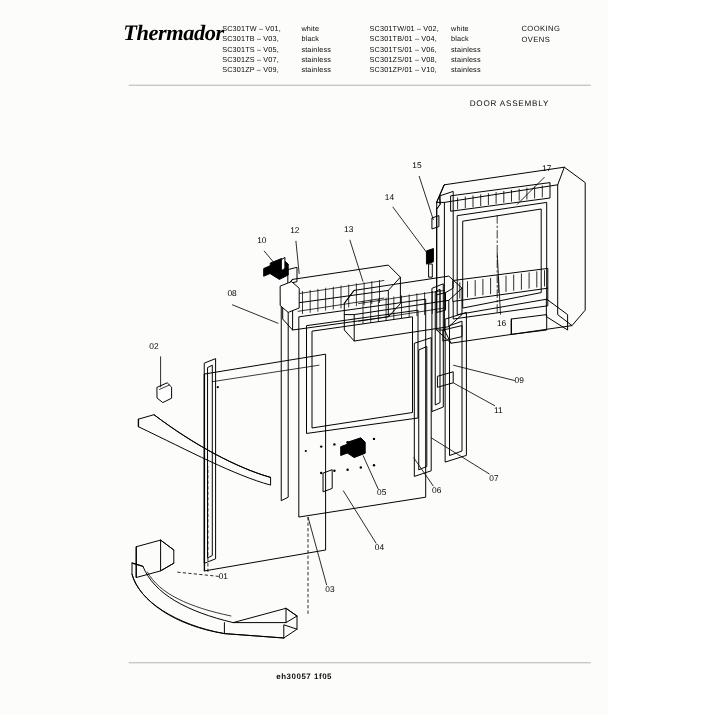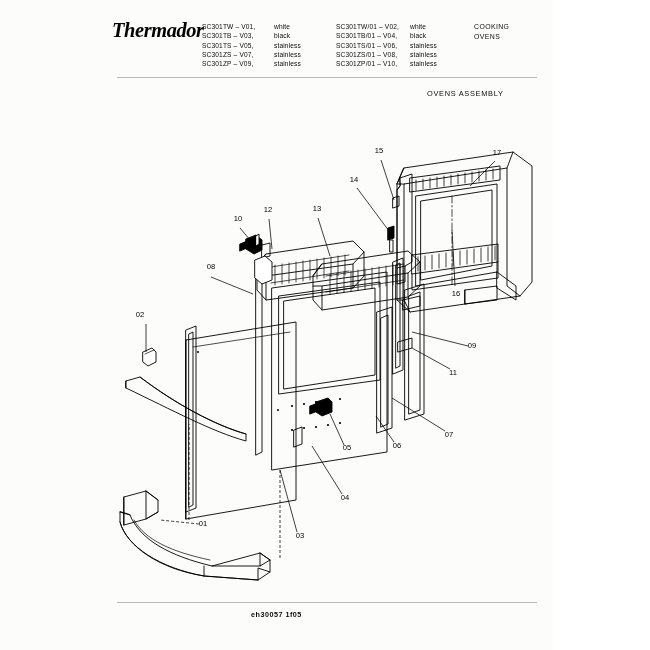--- a/index.html
+++ b/index.html
@@ -161,21 +161,21 @@
       </tbody>
     </table>
   </div>
 
   <div id="category">
     <div>COOKING</div>
     <div>OVENS</div>
   </div>
 
   <div class="hrule" id="rule-top"></div>
-  <div id="assy-title">OVENS ASSEMBLY</div>
+  <div id="assy-title">DOOR ASSEMBLY</div>
   <div class="hrule" id="rule-bot"></div>
   <div id="footer-code">eh30057  1f05</div>
 
   <svg id="artwork" viewBox="0 0 650 650">
     <g fill="none" stroke="#000000" stroke-width="0.9" stroke-linejoin="round" stroke-linecap="round">
 
       <g>
         <path d="M404,168 L513,152 L532,166 L532,282 L520,296 L410,312 L397,300 L397,184 Z"></path>
         <path d="M404,168 L397,184 M513,152 L507,168 L507,286 L520,296 M507,168 L404,184 L404,300 L410,312 M404,184 L397,184 M404,300 L397,300"></path>
         <path d="M416,196 L497,184 L497,272 L416,286 Z"></path>

